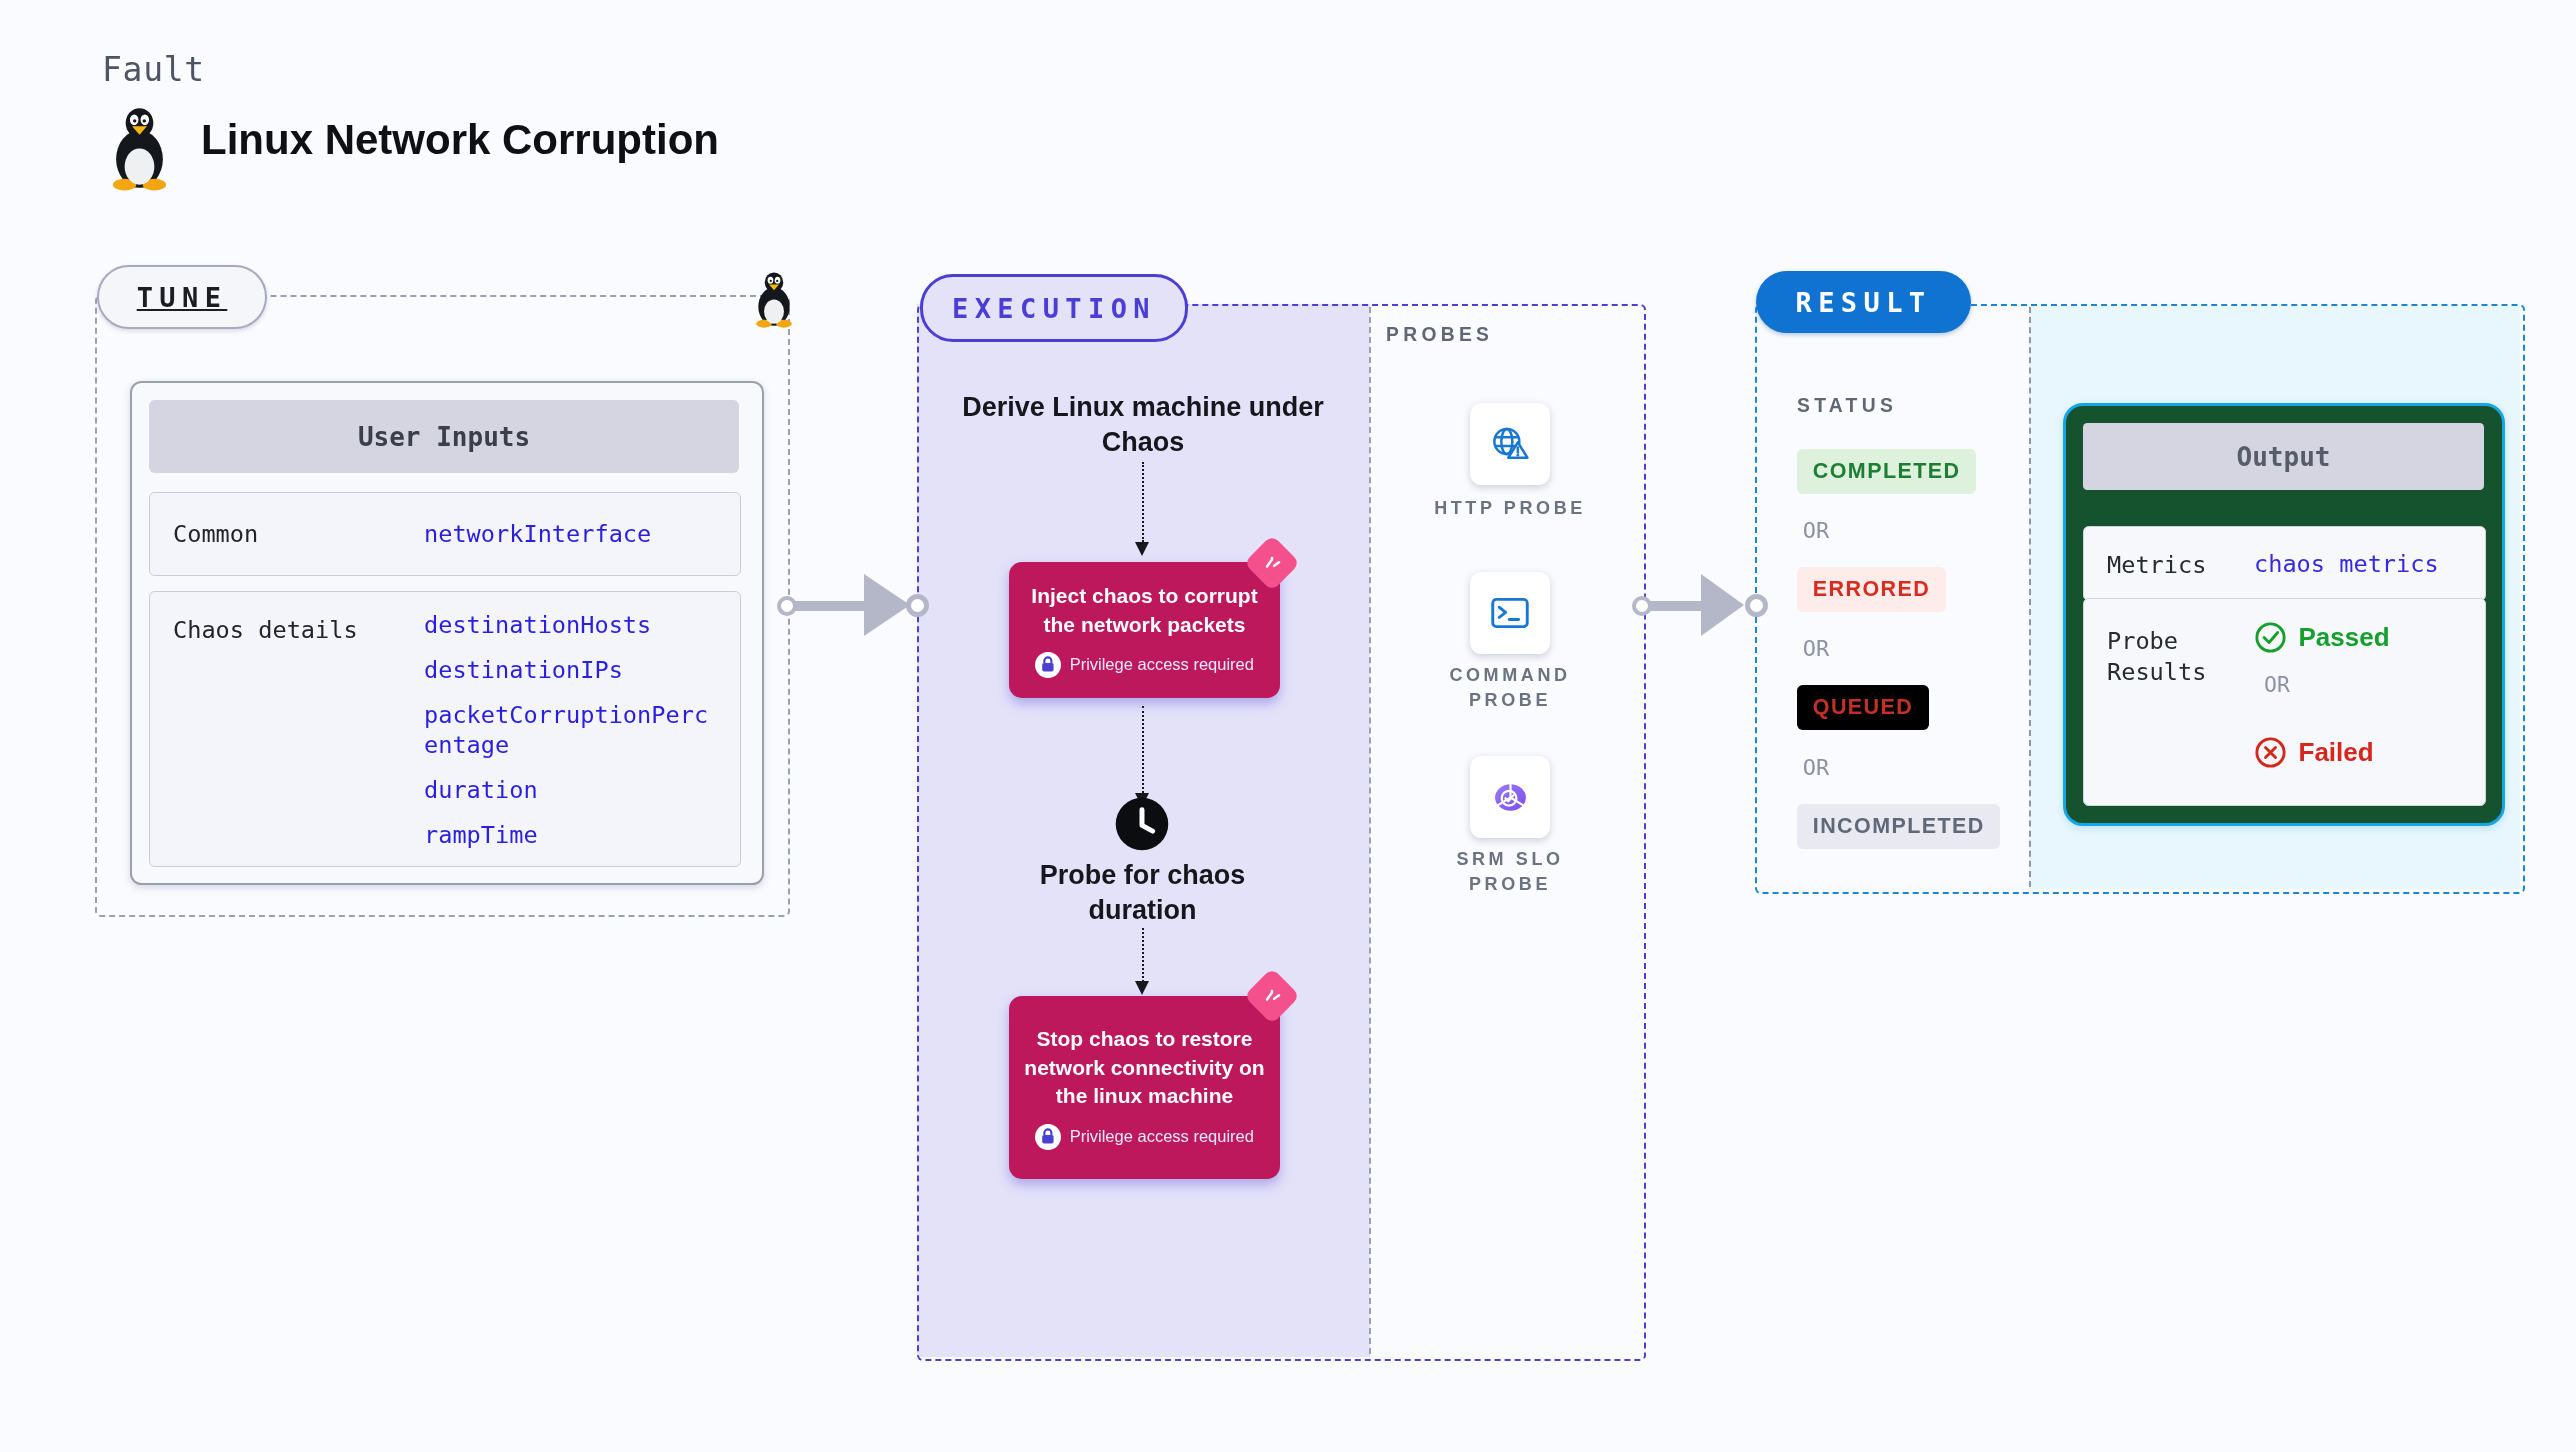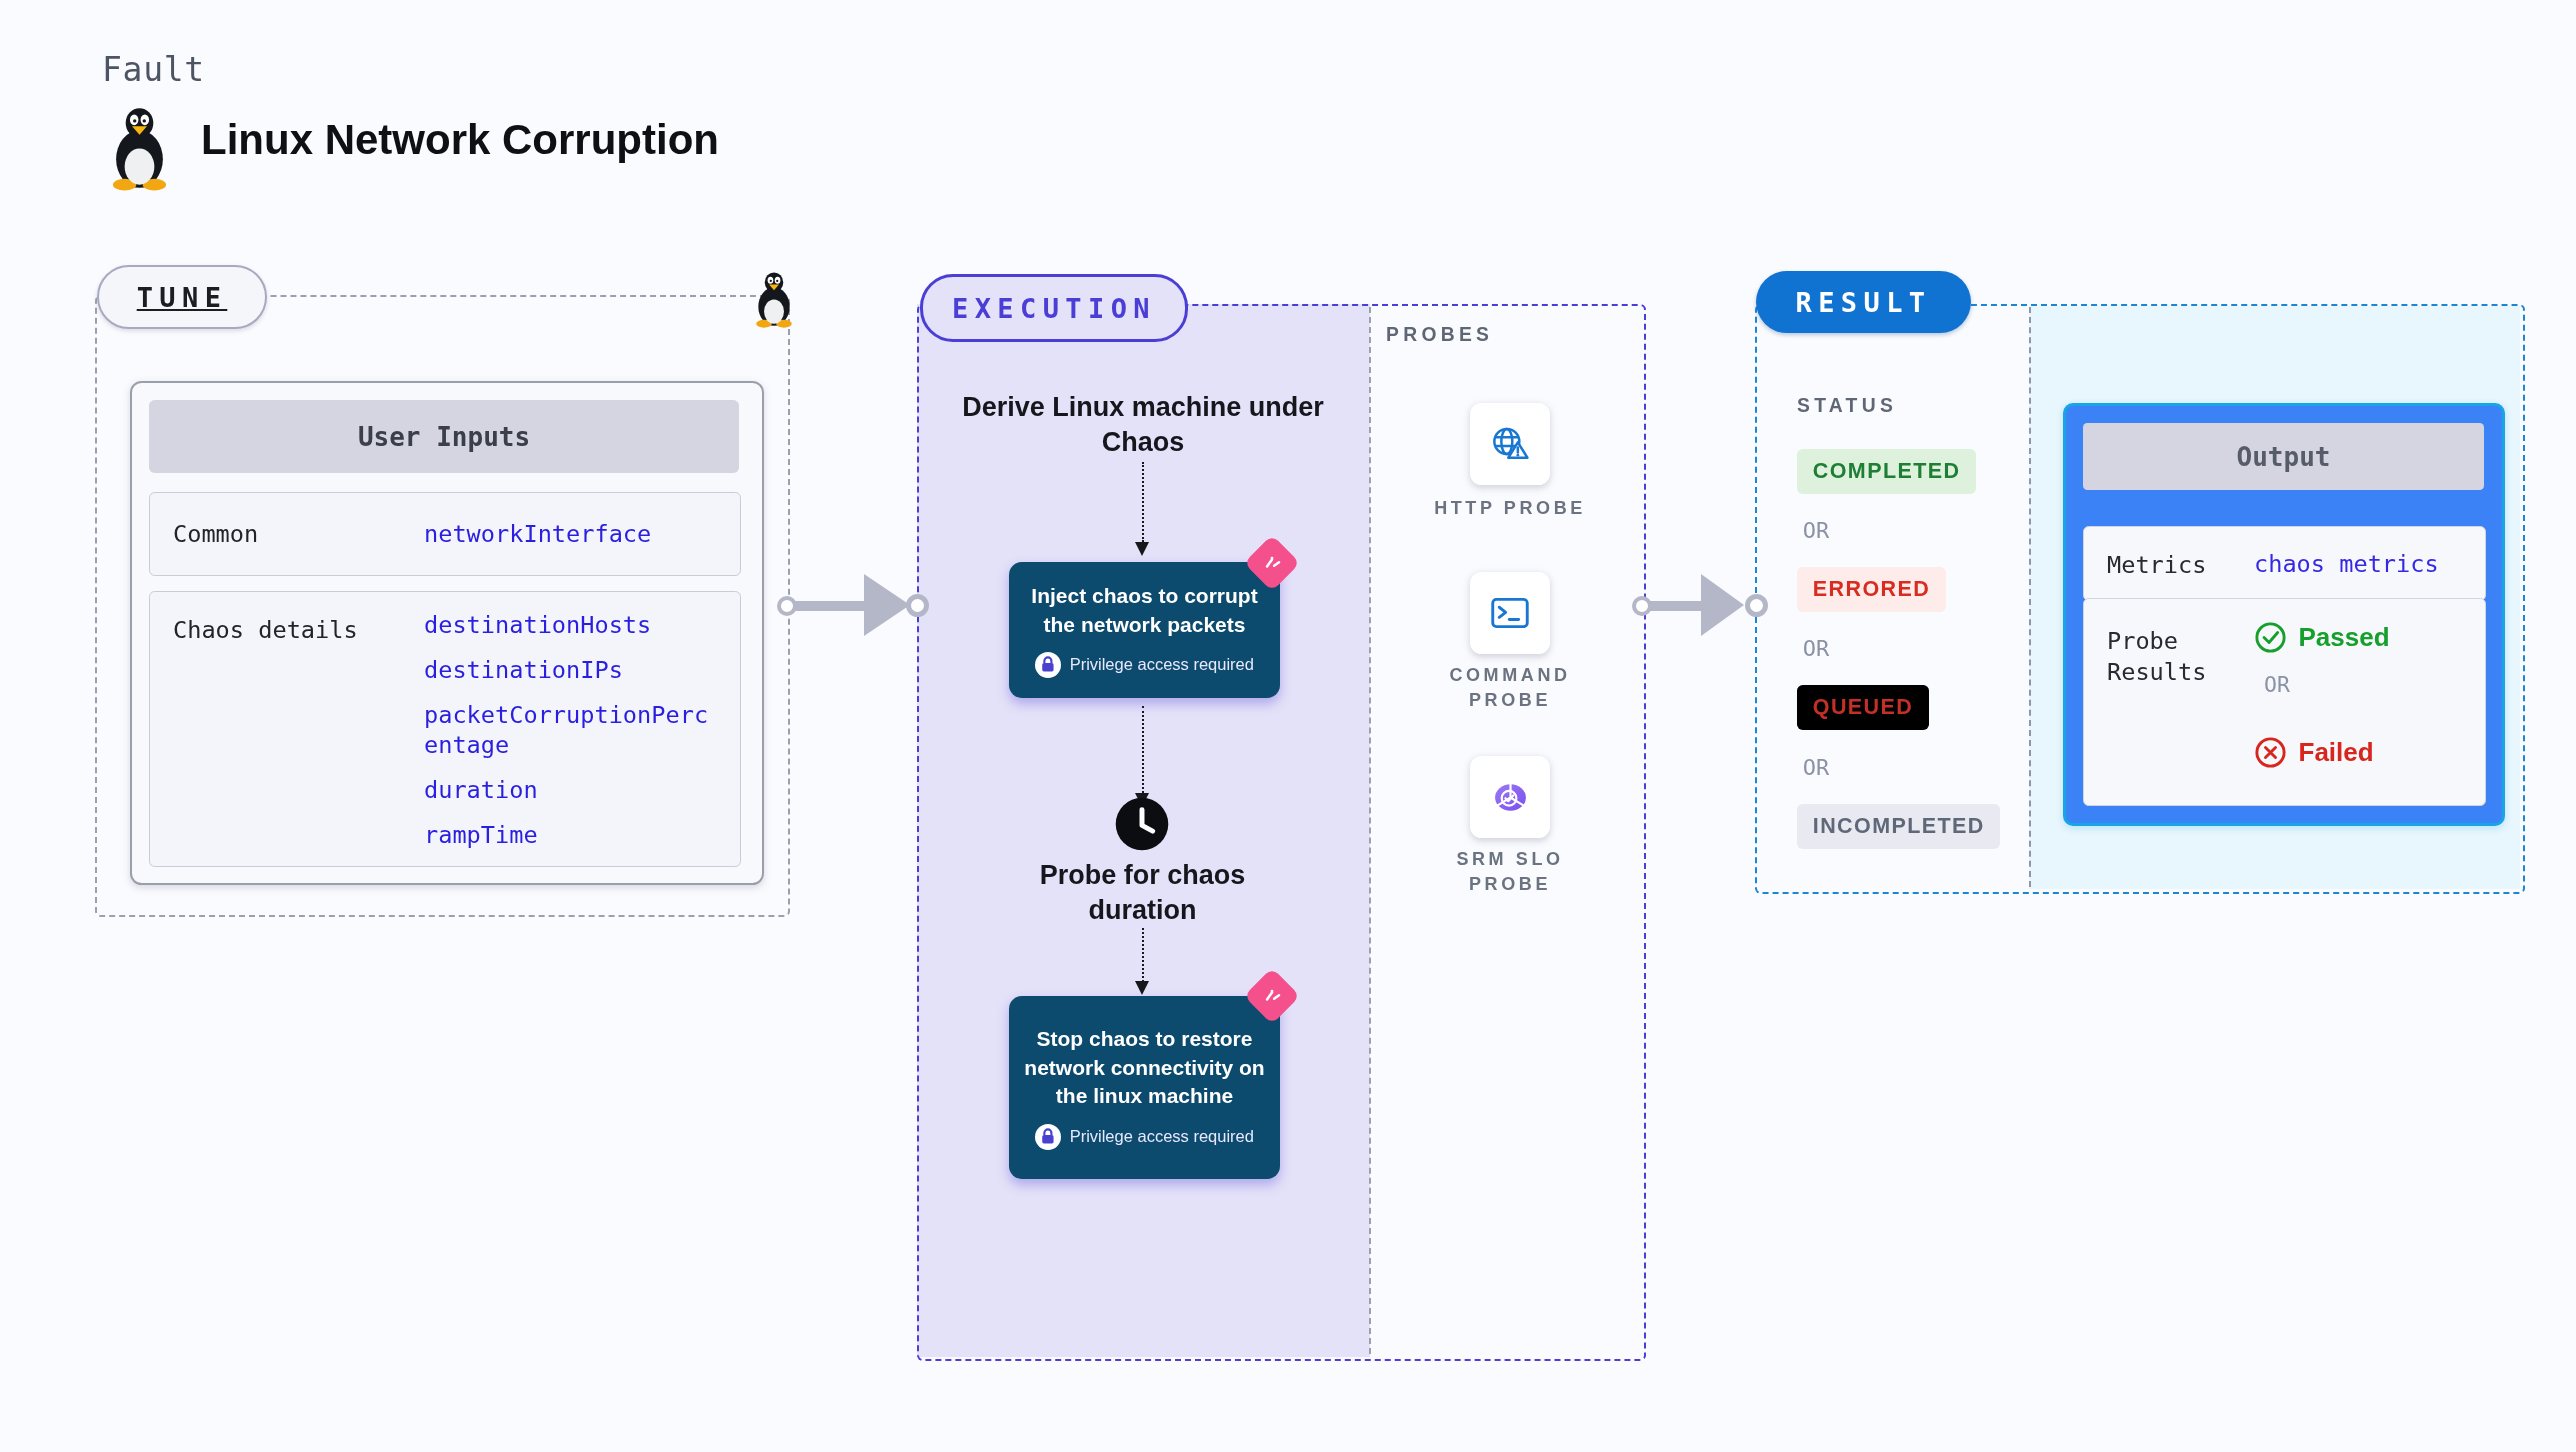--- a/index.html
+++ b/index.html
@@ -71,21 +71,21 @@
   .flow-text{font-size:27px;font-weight:bold;color:#15171c;text-align:center;line-height:1.3;}
   .derive-text{left:953px;top:390px;width:380px;}
   .wait-text{left:997px;top:858px;width:291px;}
   .dotted{width:0;border-left:2.9px dotted #17181b;}
   .dot1{left:1142px;top:462px;height:80px;}
   .dot2{left:1142px;top:706px;height:87px;}
   .dot3{left:1142px;top:928px;height:54px;}
   .d-head{width:0;height:0;border-left:7.9px solid transparent;border-right:7.9px solid transparent;
           border-top:14.3px solid #17181b;}
   .dh1{left:1135px;top:542px;} .dh2{left:1135px;top:793px;} .dh3{left:1135px;top:981px;}
-  .node{background:#0c4a6e;border-radius:13px;color:#fff;display:flex;flex-direction:column;
+  .node{background:#be185d;border-radius:13px;color:#fff;display:flex;flex-direction:column;
         align-items:center;justify-content:center;gap:13px;box-shadow:0 5.7px 11.5px rgba(74,65,208,.35);z-index:2;}
   .node-text{font-size:21px;font-weight:bold;text-align:center;line-height:1.35;padding:0 14.3px;}
   .node1{left:1009px;top:562px;width:271px;height:136px;}
   .node2{left:1009px;top:996px;width:271px;height:183px;}
   .lock-row{display:flex;align-items:center;gap:8.6px;}
   .lock-circle{width:26px;height:26px;background:#fff;border-radius:50%;display:flex;
                align-items:center;justify-content:center;}
   .lock-note{font-size:16.5px;color:#e9e9fc;}
   .chaos-badge{width:40px;height:40px;background:#f4508c;border-radius:8.6px;transform:rotate(45deg);
                z-index:3;display:flex;align-items:center;justify-content:center;}
@@ -106,22 +106,22 @@
   .status-col{left:1797px;top:395px;width:222px;display:flex;flex-direction:column;align-items:flex-start;}
   .status-label{margin-bottom:31.5px;}
   .badge{padding:10px 15.8px;border-radius:5.7px;font-size:21.5px;font-weight:bold;letter-spacing:1.4px;margin-bottom:21.5px;}
   .b-completed{background:#ddf1dd;color:#1e7e34;}
   .b-errored{background:#fdecea;color:#d92c20;}
   .b-queued{background:#000000;color:#c43025;}
   .b-incompleted{background:#e9e9f1;color:#5f6878;}
   .or-text{font-size:22px;color:#8a93a4;margin:2.9px 0 24px 5.7px;}
 
   
-  .output-card{left:2063px;top:403px;width:436px;height:417px;background:#3b82f6;
-               border:3.6px solid #17a5e6;border-radius:10px;box-shadow:0 2.9px 7.2px rgba(23,165,230,.2);}
+  .output-card{left:2063px;top:403px;width:436px;height:417px;background:#14532d;
+               border:3.6px solid #17a5e6;border-radius:20px;box-shadow:0 2.9px 7.2px rgba(23,165,230,.2);}
   .out-header{position:absolute;left:17px;top:17px;width:401px;height:67px;background:#d5d5e1;
               border-radius:4.3px;display:flex;align-items:center;justify-content:center;
               font-size:26px;font-weight:bold;color:#565c69;}
   .out-row{position:absolute;left:17px;width:401px;background:#f7f8fb;border:1.4px solid #d2d5dd;border-radius:5.7px;}
   .out-row-metrics{top:120px;height:73px;}
   .out-row-probe{top:192px;height:206px;}
   .out-label{position:absolute;left:23px;font-size:23.6px;color:#262a31;line-height:1.3;}
   .metrics-value{position:absolute;left:170px;top:0;height:100%;display:flex;align-items:center;
                  font-size:23.6px;color:#3629e6;}
   .probe-result-col{position:absolute;left:170px;top:21.5px;display:flex;flex-direction:column;gap:18.6px;}

